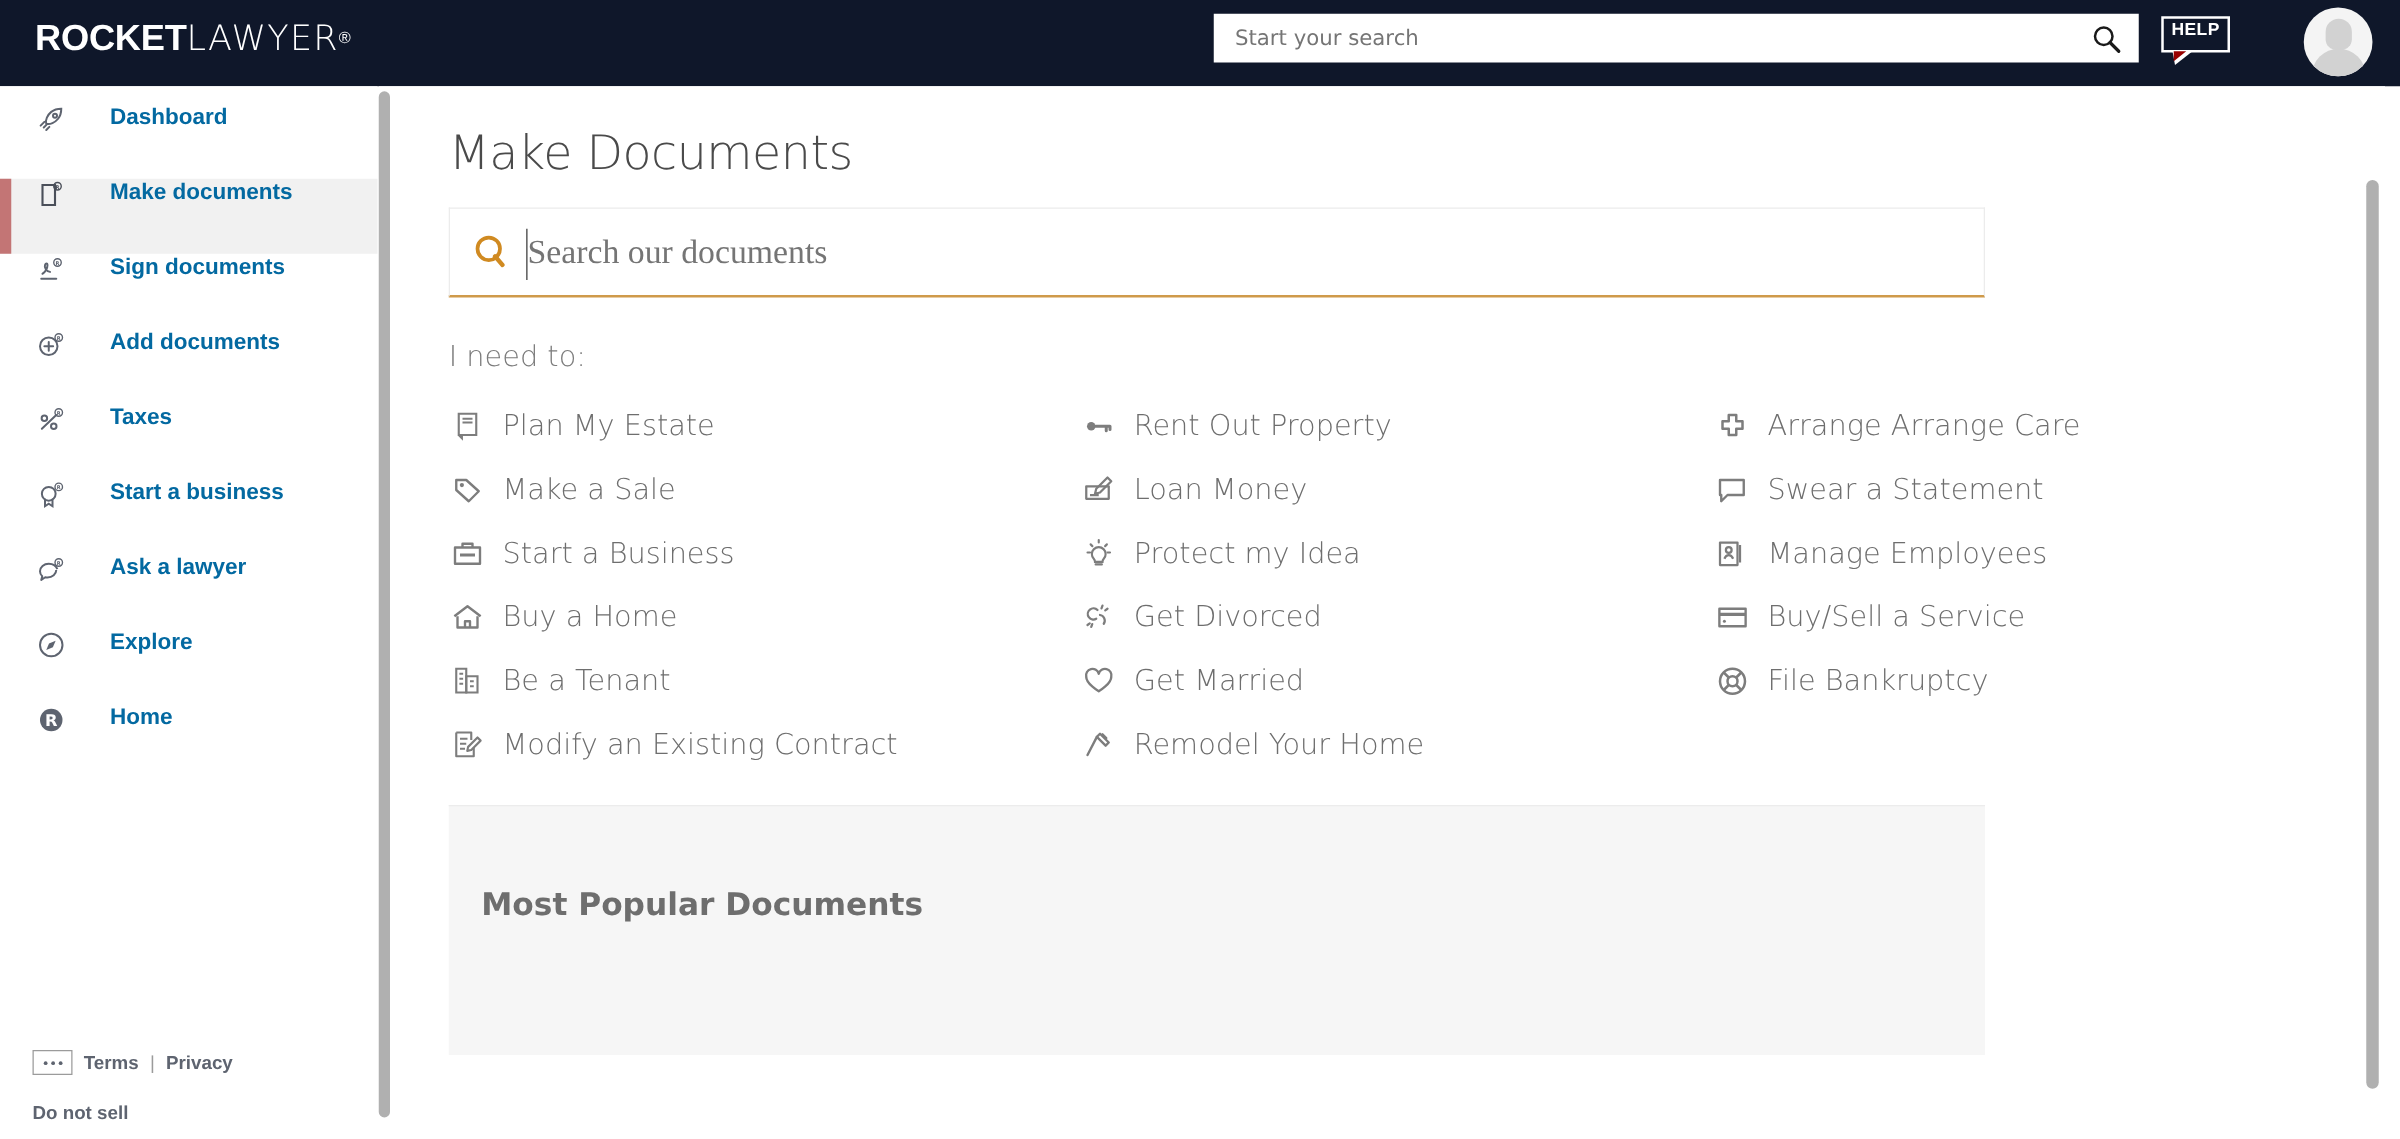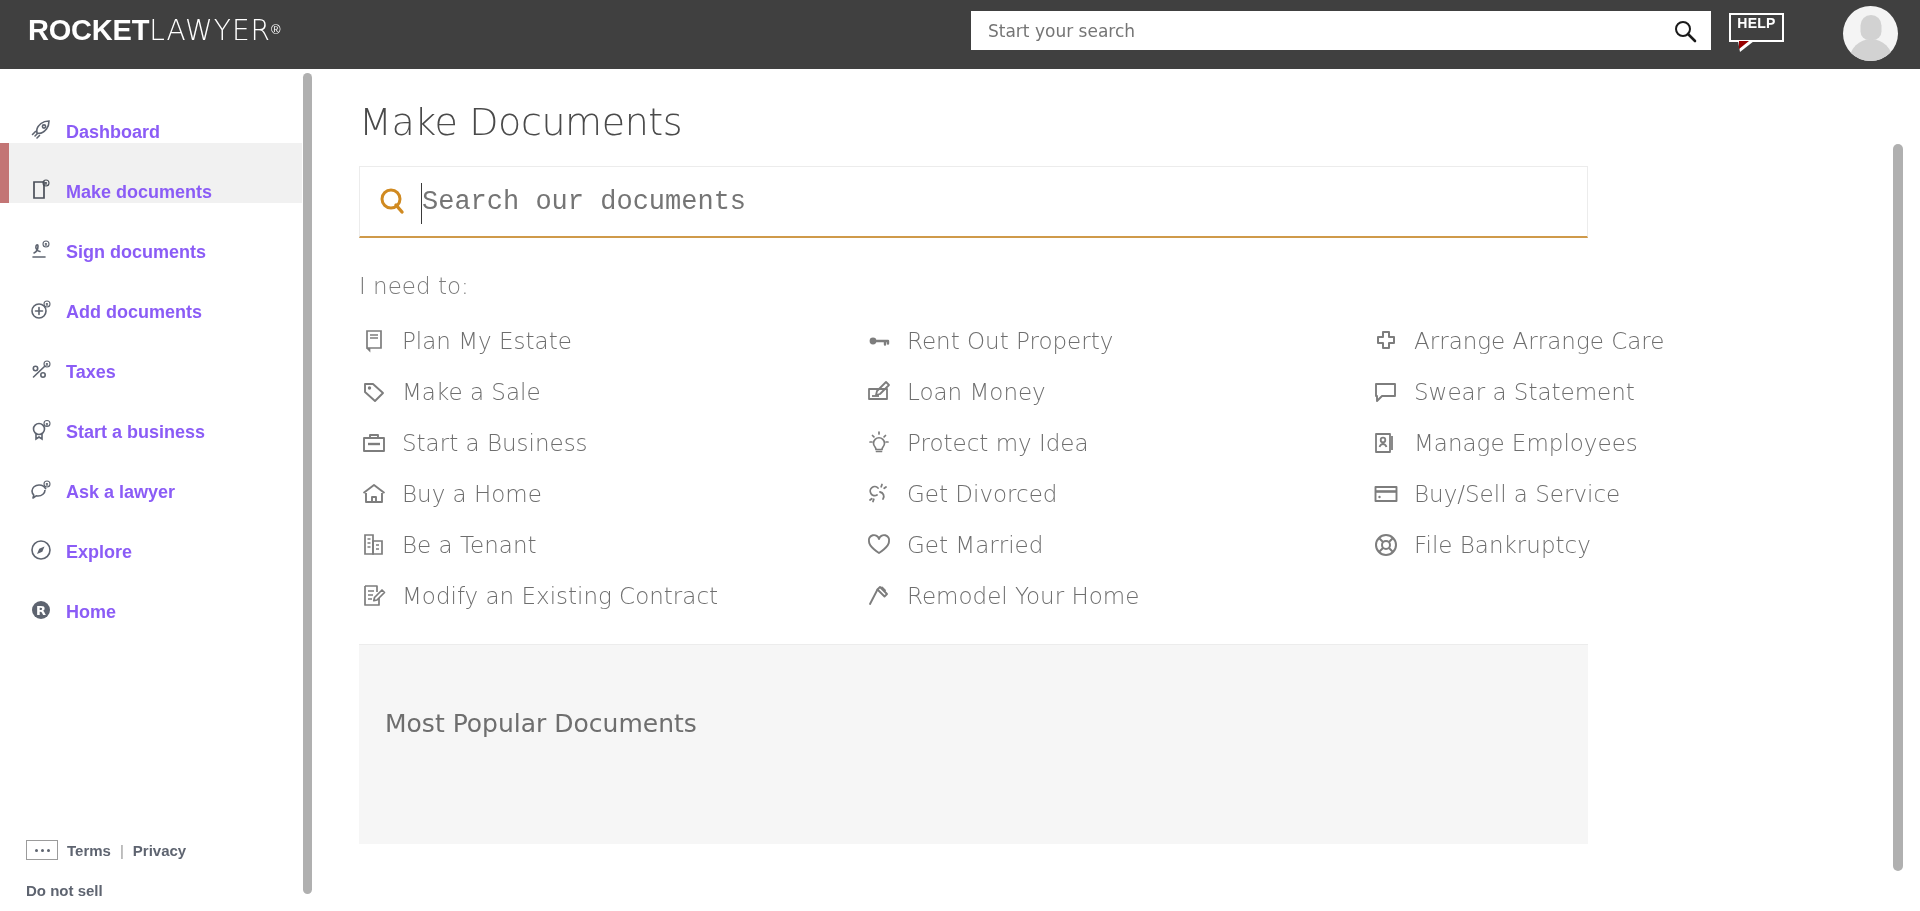--- a/index.html
+++ b/index.html
@@ -7,21 +7,21 @@
     width: 1920px; height: 911px;
     font-family: "Liberation Sans", sans-serif;
     background: #ffffff;
     overflow: hidden;
   }
 
   
   .header {
     position: absolute; top: 0; left: 0;
     width: 1920px; height: 69px;
-    background: #404040;
+    background: #0f172a;
     display: flex; align-items: center;
   }
   .logo {
     position: absolute; left: 28px; top: 14px;
     font-size: 29px; letter-spacing: 0.2px; white-space: nowrap;
     color: #ffffff;
   }
   .logo .bold { font-weight: 700; letter-spacing: -0.2px; }
   .logo .light { font-weight: 300; letter-spacing: 1px; font-family: "DejaVu Sans", sans-serif; font-size: 28px;}
   .logo .reg { font-size: 13px; vertical-align: 6px; }
@@ -97,25 +97,25 @@
     width: 9px; height: 842px; background: #ffffff;
   }
   .side-scroll-thumb {
     position: absolute; left: 303px; top: 73px;
     width: 9px; height: 821px;
     background: #b0b0b0; border-radius: 5px; cursor: pointer;
   }
 
   .nav-item {
     position: relative;
-    display: flex; align-items: flex-end;
+    display: flex; align-items: flex-start;
     height: 60px; padding-left: 28px;
     cursor: pointer;
-    color: #8b5cf6;
-    font-size: 18px; font-weight: 700;
+    color: #0369a1;
+    font-size: 18px; font-weight: 700; gap: 22px;
   }
   .nav-item.active { background: #f1f1f1; }
   .nav-item.active::before {
     content: ""; position: absolute; left: 0; top: 0;
     width: 9px; height: 100%; background: #c37575;
   }
   .nav-icon {
     width: 26px; height: 26px; margin-right: 12px;
     display: flex; align-items: center; justify-content: center;
     flex: 0 0 26px;
@@ -157,21 +157,21 @@
     position: absolute; left: 47px; top: 97px;
     width: 1229px; height: 72px;
     background: #ffffff;
     border: 1px solid #ececec;
     border-bottom: 2px solid #cf9a4a;
     display: flex; align-items: center;
   }
   .doc-search .mag { margin-left: 17px; margin-right: 13px; }
   .doc-search-field {
     flex: 1; border: 0; outline: 0; background: transparent;
-    font-family: Liberation Mono, monospace;
+    font-family: Liberation Serif, serif;
     font-weight: 300; font-size: 27px; color: #8e8e8e;
     height: 46px; padding: 0;
   }
   .caret {
     position: absolute; left: 61px; top: 16px;
     width: 1px; height: 41px; background: #3a3a3a;
   }
 
   .ineed {
     position: absolute; left: 47px; top: 204px;
@@ -203,21 +203,21 @@
 
   .popular-panel {
     position: absolute; left: 47px; top: 575px;
     width: 1229px; height: 200px;
     background: #f6f6f6;
     border-top: 1px solid #ececec;
   }
   .popular-title {
     position: absolute; left: 26px; top: 64px;
     font-family: "DejaVu Sans", sans-serif;
-    font-weight: 400; font-size: 25px; color: #6e6e6e;
+    font-weight: 700; font-size: 25px; color: #6e6e6e;
   }
 
   
   .page-scroll-thumb {
     position: absolute; right: 5px; top: 75px;
     width: 10px; height: 727px;
     background: #b0b0b0; border-radius: 6px; cursor: pointer;
   }
 
   svg { display: block; }

